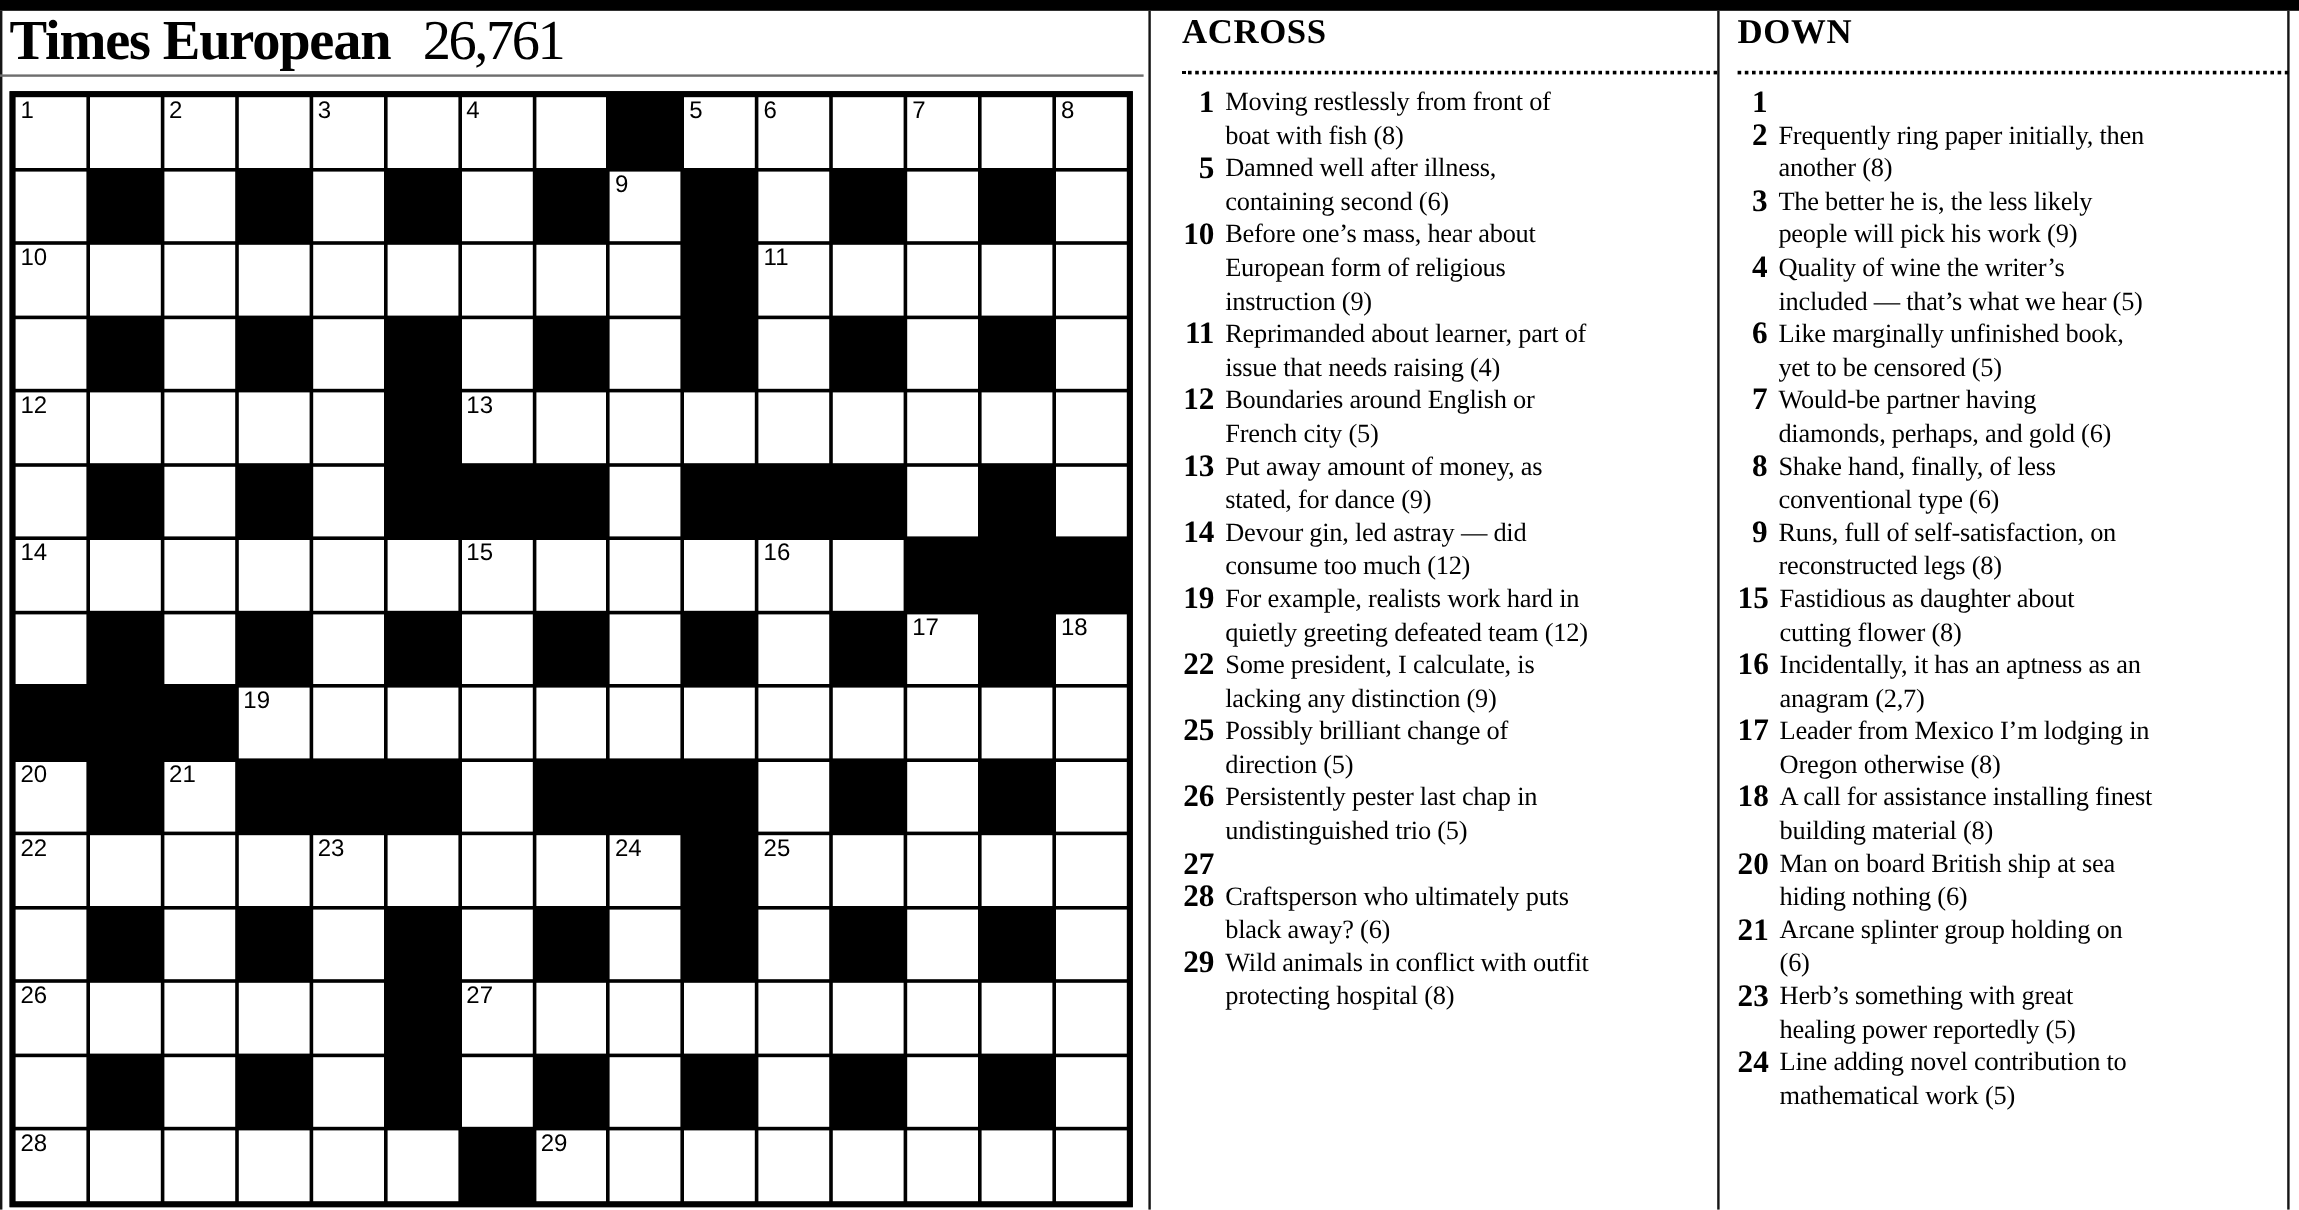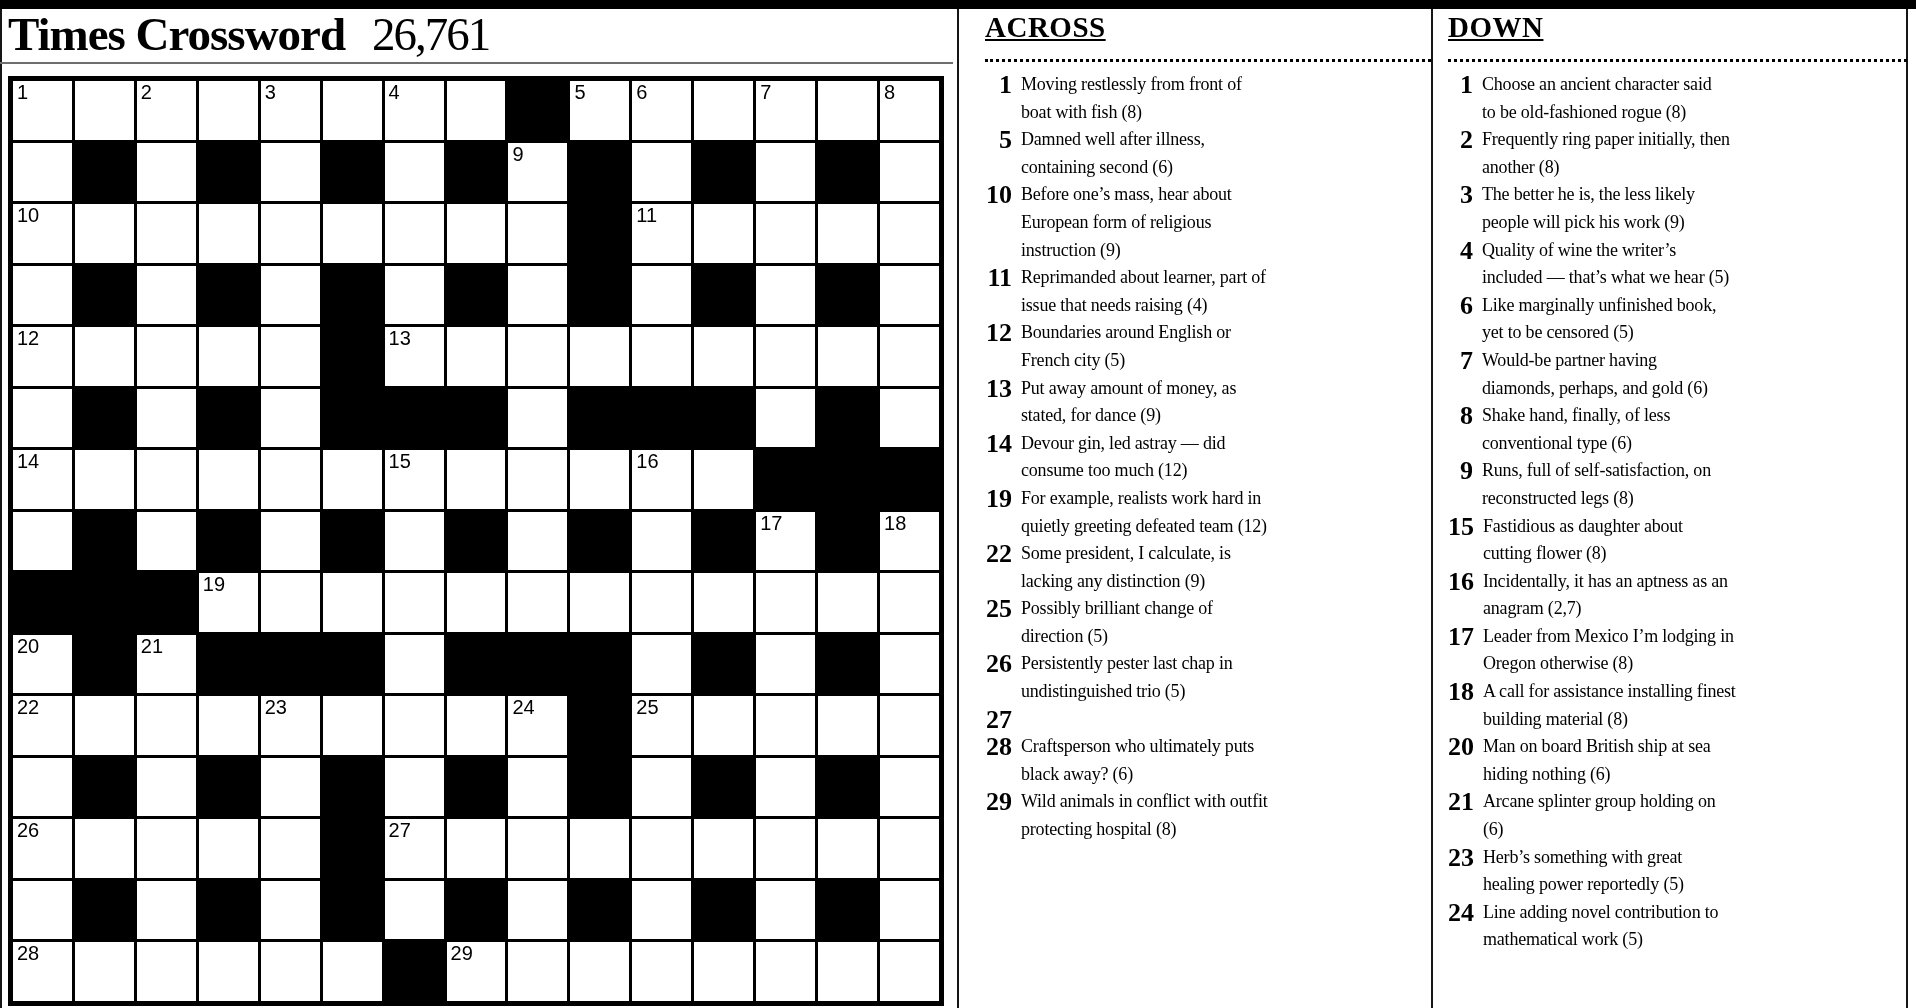--- a/index.html
+++ b/index.html
@@ -44,47 +44,47 @@
   .cell .cnum {
     position: absolute; top: 0; left: 4px;
     font-family: "Liberation Sans", sans-serif;
     font-size: 20px; line-height: 23px; color: #000;
   }
 
   .clue-col { position: absolute; top: 12px; }
   .clue-col.across { left: 985px; width: 446px; }
   .clue-col.down { left: 1448px; width: 459px; }
   .clue-header {
-    font-weight: bold; font-size: 29px; line-height: 30px; letter-spacing: 0.5px; text-decoration: underline;
+    font-weight: bold; font-size: 29px; line-height: 30px; letter-spacing: 0.5px;
   }
   .dotted-rule { height: 0; border-top: 3px dotted #000; margin-top: 17px; }
   .clue-list { margin-top: 9px; }
   .clue { display: flex; align-items: flex-start; }
   .clue .num {
     font-weight: bold; font-size: 26px; line-height: 27.6px;
     text-align: right; flex: 0 0 27px;
   }
   .clue-col.down .clue .num { flex-basis: 25px; }
   .clue .txt {
-    font-size: 18px; line-height: 27.6px;
+    font-size: 22px; line-height: 27.6px;
     margin-left: 9px; white-space: pre-line;
     letter-spacing: -0.2px;
   }
 </style>
 </head>
 <body>
 
 <div class="topbar"></div>
 <div class="vrule left"></div>
 <div class="vrule d1"></div>
 <div class="vrule d2"></div>
 <div class="vrule right"></div>
 
 <div class="title">
-  <span class="t-bold">Times Crossword</span><span class="t-num">26,761</span>
+  <span class="t-bold">Times European</span><span class="t-num">26,761</span>
 </div>
 <div class="title-rule"></div>
 
 <div class="grid" id="grid">
     <div class="cell">
       <span class="cnum">1</span>
     </div>
     <div class="cell"></div>
     <div class="cell">
       <span class="cnum">2</span>
@@ -442,22 +442,20 @@
       </div>
     </div>
 </section>
 
 <section class="clue-col down">
   <div class="clue-header">DOWN</div>
   <div class="dotted-rule"></div>
   <div class="clue-list" id="down-clues">
       <div class="clue">
         <span class="num">1</span>
-        <span class="txt">Choose an ancient character said
-to be old-fashioned rogue (8)</span>
       </div>
       <div class="clue">
         <span class="num">2</span>
         <span class="txt">Frequently ring paper initially, then
 another (8)</span>
       </div>
       <div class="clue">
         <span class="num">3</span>
         <span class="txt">The better he is, the less likely
 people will pick his work (9)</span>

